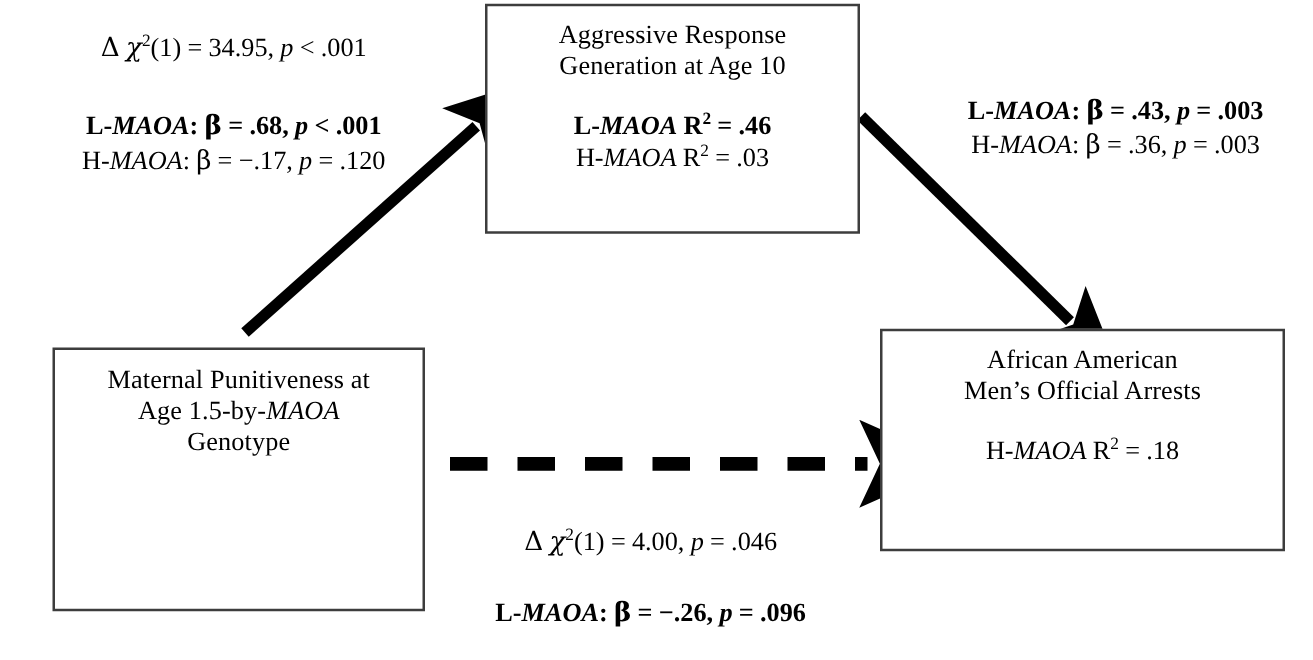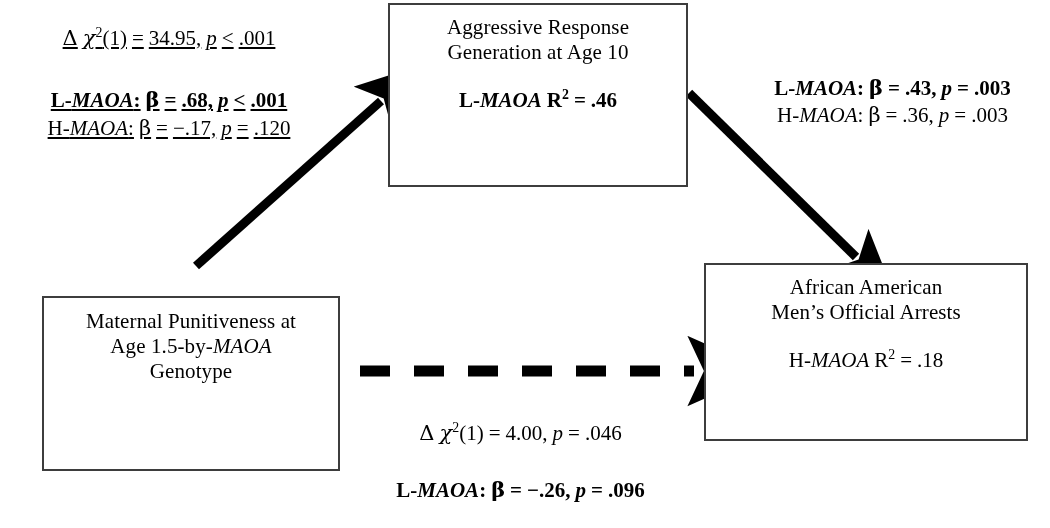--- a/index.html
+++ b/index.html
@@ -93,25 +93,28 @@
   </svg>
 
   <div class="node-box" style="left:388px; top:3px; width:300px; height:184px;">
     <div class="node-inner" style="top:10px;">
       <div class="node-title">Aggressive Response</div>
       <div class="node-title">Generation at Age 10</div>
       <div class="stat-block">
         <div class="ln-bold">
           <span>L-</span><span class="bit">MAOA</span><span class="gap"></span><span>R</span><sup>2</sup><span class="gap"></span><span>=</span><span class="gap"></span><span>.46</span>
         </div>
+        <div class="ln-reg">
+          <span>H-</span><span class="it">MAOA</span><span class="gap"></span><span>R</span><sup>2</sup><span class="gap"></span><span>=</span><span class="gap"></span><span>.03</span>
+        </div>
       </div>
     </div>
   </div>
 
-  <div class="node-box" style="left:42px; top:278px; width:298px; height:175px;margin-top:18px;">
+  <div class="node-box" style="left:42px; top:278px; width:298px; height:211px;">
     <div class="node-inner" style="top:11px;">
       <div class="node-title">Maternal Punitiveness at</div>
       <div class="node-title">
         <span>Age 1.5-by-</span><span class="it">MAOA</span>
       </div>
       <div class="node-title">Genotype</div>
     </div>
   </div>
 
   <div class="node-box" style="left:704px; top:263px; width:324px; height:178px;">
@@ -119,21 +122,21 @@
       <div class="node-title">African American</div>
       <div class="node-title">Men’s Official Arrests</div>
       <div class="stat-block">
         <div class="ln-reg">
           <span>H-</span><span class="it">MAOA</span><span class="gap"></span><span>R</span><sup>2</sup><span class="gap"></span><span>=</span><span class="gap"></span><span>.18</span>
         </div>
       </div>
     </div>
   </div>
 
-  <div class="ann" style="left:4px; top:25px; width:330px;text-decoration:underline;">
+  <div class="ann" style="left:22px; top:25px; width:330px;">
     <div class="ann-line ln-reg">
       <span class="gl">Δ</span><span class="gap"></span><span class="gl it">χ</span><sup>2</sup><span>(1)</span><span class="gap"></span><span>=</span><span class="gap"></span><span>34.95,</span><span class="gap"></span><span class="it">p</span><span class="gap"></span><span>&lt;</span><span class="gap"></span><span>.001</span>
     </div>
     <div style="height:34px;"></div>
     <div class="ann-line ln-bold">
       <span>L-</span><span class="bit">MAOA</span><span>:</span><span class="gap"></span><span class="gl">β</span><span class="gap"></span><span>=</span><span class="gap"></span><span>.68,</span><span class="gap"></span><span class="bit">p</span><span class="gap"></span><span>&lt;</span><span class="gap"></span><span>.001</span>
     </div>
     <div class="ann-line ln-reg">
       <span>H-</span><span class="it">MAOA</span><span>:</span><span class="gap"></span><span class="gl">β</span><span class="gap"></span><span>=</span><span class="gap"></span><span>−.17,</span><span class="gap"></span><span class="it">p</span><span class="gap"></span><span>=</span><span class="gap"></span><span>.120</span>
     </div>

